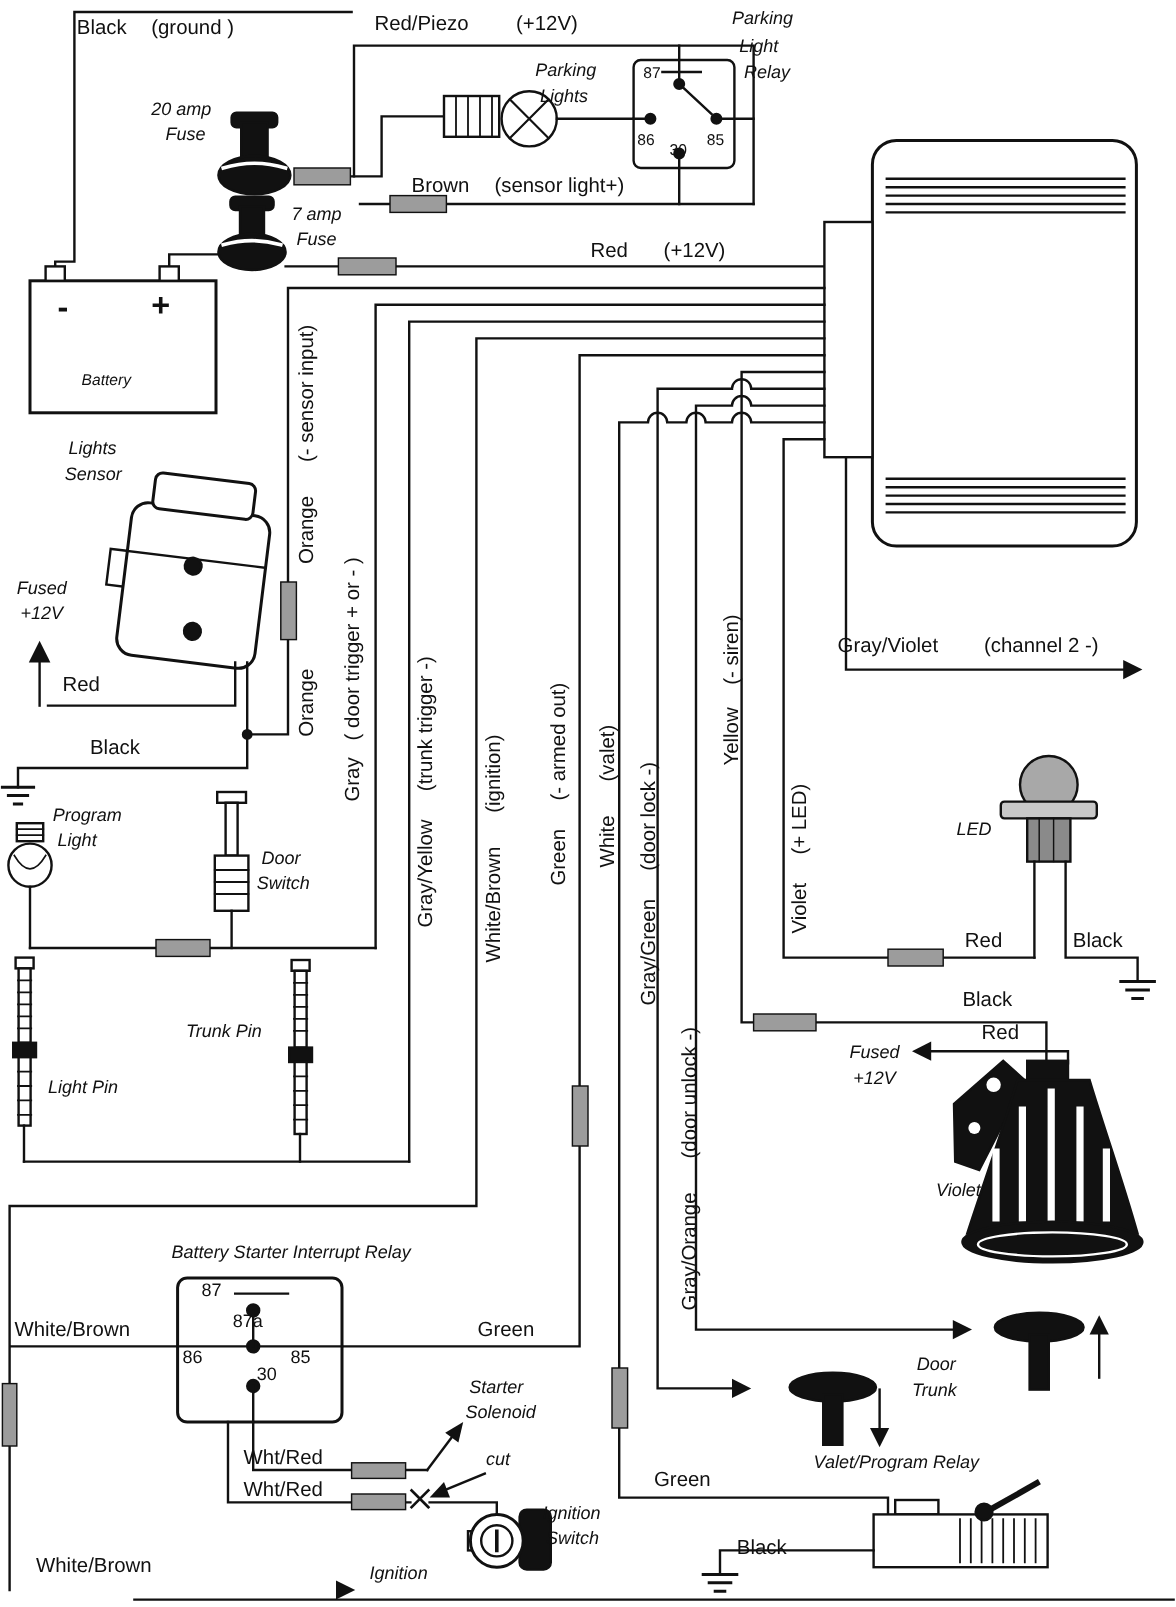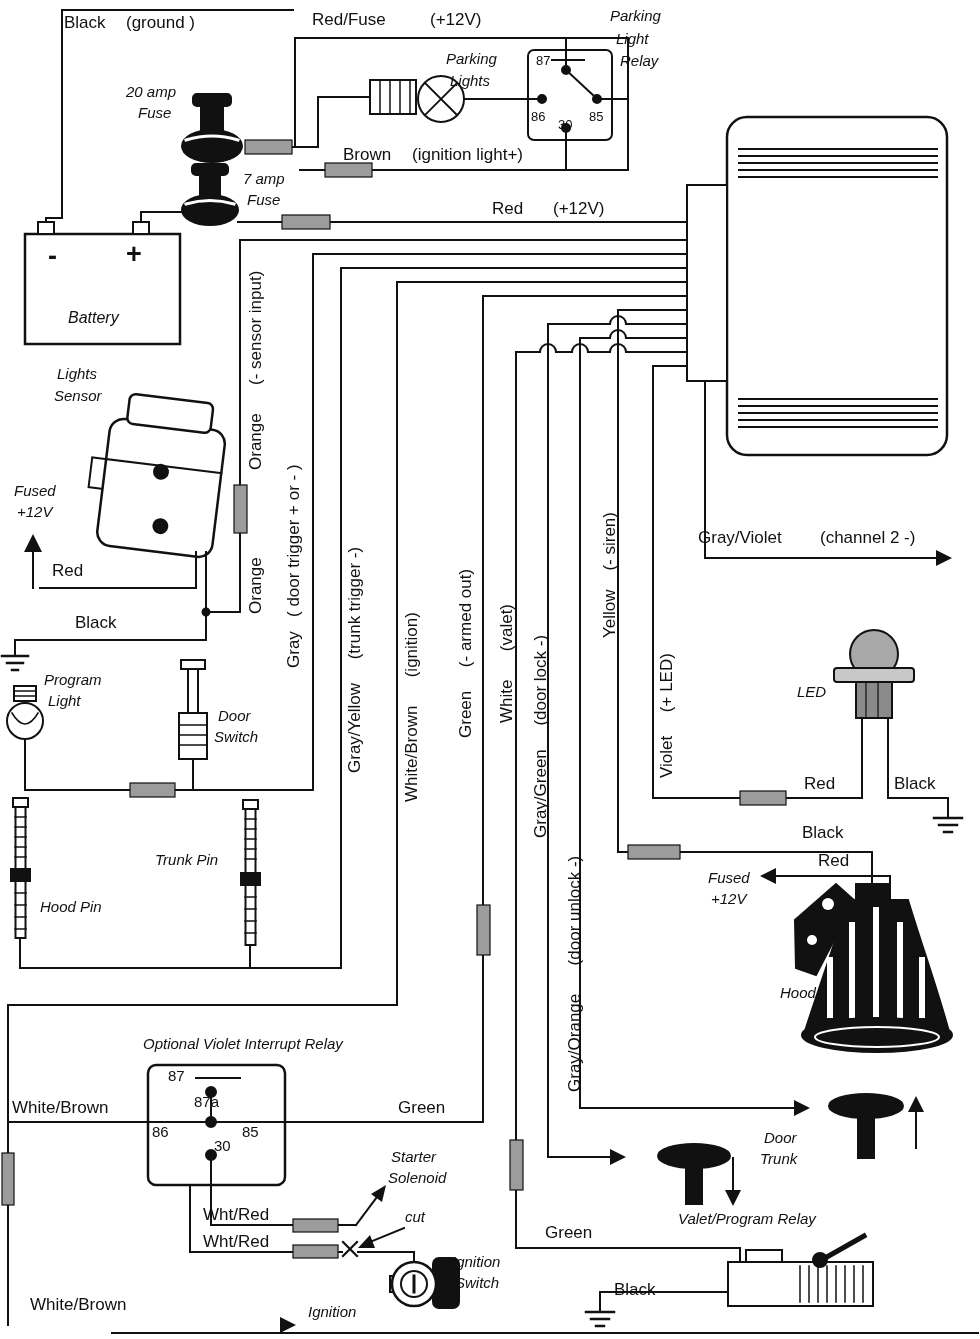--- a/index.html
+++ b/index.html
@@ -242,65 +242,65 @@
     <polygon points="386,1185 382,1202 371,1194"></polygon>
     <polygon points="358,1248 370,1235 375,1248"></polygon>
   </g>
 
   <path d="M112,1333 H978"></path>
 </g>
 </svg>
 
 <div class="lbl" style="left:64px;top:14px">Black</div>
 <div class="lbl" style="left:126px;top:14px">(ground )</div>
-<div class="lbl" style="left:312px;top:11px">Red/Fuse</div>
+<div class="lbl" style="left:312px;top:11px">Red/Piezo</div>
 <div class="lbl" style="left:430px;top:11px">(+12V)</div>
 <div class="lbl it" style="left:610px;top:8px">Parking</div>
 <div class="lbl it" style="left:616px;top:31px">Light</div>
 <div class="lbl it" style="left:620px;top:53px">Relay</div>
 <div class="lbl it" style="left:446px;top:51px">Parking</div>
 <div class="lbl it" style="left:450px;top:73px">Lights</div>
 <div class="lbl pin-sm" style="left:536px;top:54px">87</div>
 <div class="lbl pin-sm" style="left:531px;top:110px">86</div>
 <div class="lbl pin-sm" style="left:558px;top:118px">30</div>
 <div class="lbl pin-sm" style="left:589px;top:110px">85</div>
 <div class="lbl it" style="left:126px;top:84px">20 amp</div>
 <div class="lbl it" style="left:138px;top:105px">Fuse</div>
 <div class="lbl it" style="left:243px;top:171px">7 amp</div>
 <div class="lbl it" style="left:247px;top:192px">Fuse</div>
 <div class="lbl" style="left:343px;top:146px">Brown</div>
-<div class="lbl" style="left:412px;top:146px">(ignition light+)</div>
+<div class="lbl" style="left:412px;top:146px">(sensor light+)</div>
 <div class="lbl" style="left:492px;top:200px">Red</div>
 <div class="lbl" style="left:553px;top:200px">(+12V)</div>
 <div class="lbl big" style="left:48px;top:242px">-</div>
 <div class="lbl big" style="left:126px;top:240px">+</div>
-<div class="lbl it" style="left:68px;top:310px;font-size:16px">Battery</div>
+<div class="lbl it" style="left:68px;top:310px;font-size:13px">Battery</div>
 <div class="lbl it" style="left:57px;top:366px">Lights</div>
 <div class="lbl it" style="left:54px;top:388px">Sensor</div>
 <div class="lbl it" style="left:14px;top:483px">Fused</div>
 <div class="lbl it" style="left:17px;top:504px">+12V</div>
 <div class="lbl" style="left:52px;top:562px">Red</div>
 <div class="lbl" style="left:75px;top:614px">Black</div>
 <div class="lbl it" style="left:44px;top:672px">Program</div>
 <div class="lbl it" style="left:48px;top:693px">Light</div>
 <div class="lbl it" style="left:218px;top:708px">Door</div>
 <div class="lbl it" style="left:214px;top:729px">Switch</div>
-<div class="lbl it" style="left:40px;top:899px">Hood Pin</div>
+<div class="lbl it" style="left:40px;top:899px">Light Pin</div>
 <div class="lbl it" style="left:155px;top:852px">Trunk Pin</div>
 <div class="lbl" style="left:698px;top:529px">Gray/Violet</div>
 <div class="lbl" style="left:820px;top:529px">(channel 2 -)</div>
 <div class="lbl it" style="left:797px;top:684px">LED</div>
 <div class="lbl" style="left:804px;top:775px">Red</div>
 <div class="lbl" style="left:894px;top:775px">Black</div>
 <div class="lbl" style="left:802px;top:824px">Black</div>
 <div class="lbl" style="left:818px;top:852px">Red</div>
 <div class="lbl it" style="left:708px;top:870px">Fused</div>
 <div class="lbl it" style="left:711px;top:891px">+12V</div>
-<div class="lbl it" style="left:780px;top:985px">Hood</div>
-<div class="lbl it" style="left:143px;top:1036px">Optional Violet Interrupt Relay</div>
+<div class="lbl it" style="left:780px;top:985px">Violet</div>
+<div class="lbl it" style="left:143px;top:1036px">Battery Starter Interrupt Relay</div>
 <div class="lbl pin" style="left:168px;top:1068px">87</div>
 <div class="lbl pin" style="left:194px;top:1094px">87a</div>
 <div class="lbl pin" style="left:152px;top:1124px">86</div>
 <div class="lbl pin" style="left:214px;top:1138px">30</div>
 <div class="lbl pin" style="left:242px;top:1124px">85</div>
 <div class="lbl" style="left:12px;top:1099px">White/Brown</div>
 <div class="lbl" style="left:398px;top:1099px">Green</div>
 <div class="lbl it" style="left:391px;top:1149px">Starter</div>
 <div class="lbl it" style="left:388px;top:1170px">Solenoid</div>
 <div class="lbl" style="left:203px;top:1206px">Wht/Red</div>

